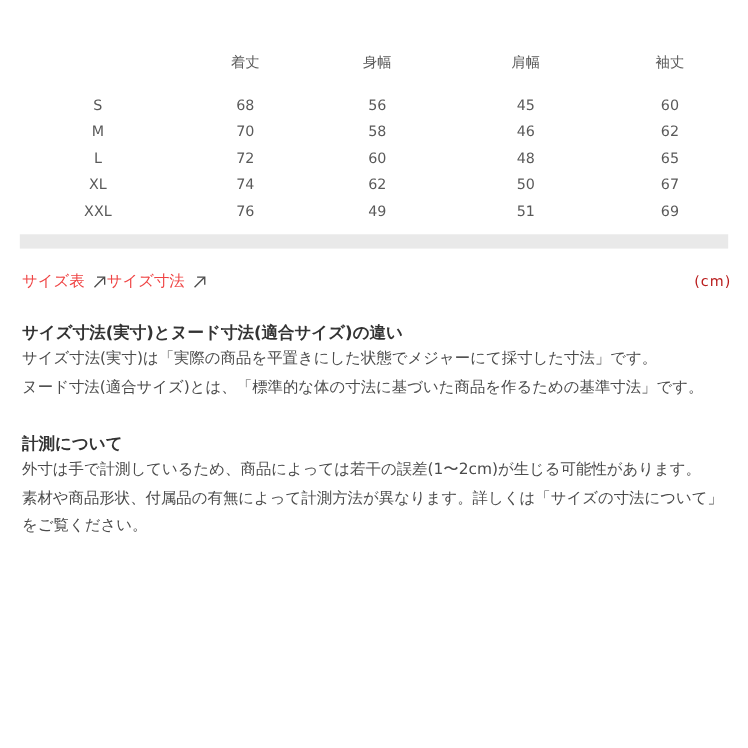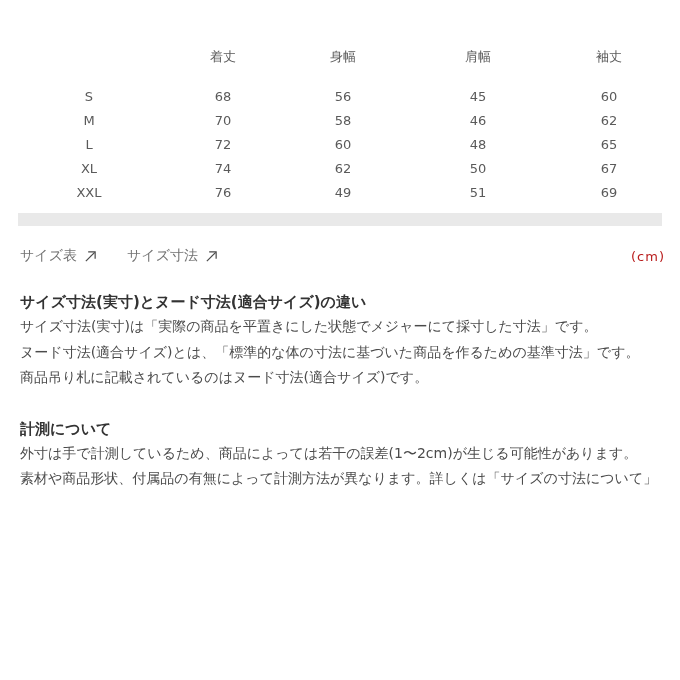--- a/index.html
+++ b/index.html
@@ -49,25 +49,25 @@
     left: 20px;
     right: 15px;
     height: 22px;
     display: flex;
     align-items: center;
   }
   .link {
     display: inline-flex;
     align-items: center;
     font-size: 14px;
-    color: #737373;
+    color: #ef4444;
     text-decoration: none;
     cursor: pointer;
   }
-  .link + .link { margin-left: 30px; }
+  .link + .link { }
   .link svg { margin-left: 7px; display: block; }
   .unit {
     margin-left: auto;
     font-size: 13px;
     color: #b91c1c;
     letter-spacing: 1px;
   }
 
   
   .content {
@@ -170,20 +170,19 @@
         <polyline points="4.5,2 12,2 12,9.5" fill="none"></polyline>
       </svg>
     </a>
     <span class="unit">(cm)</span>
   </div>
 
   <div class="content">
     <h2>サイズ寸法(実寸)とヌード寸法(適合サイズ)の違い</h2>
     <p>サイズ寸法(実寸)は「実際の商品を平置きにした状態でメジャーにて採寸した寸法」です。</p>
     <p>ヌード寸法(適合サイズ)とは、「標準的な体の寸法に基づいた商品を作るための基準寸法」です。</p>
-    <p>商品吊り札に記載されているのはヌード寸法(適合サイズ)です。</p>
 
     <h2 class="second">計測について</h2>
     <p>外寸は手で計測しているため、商品によっては若干の誤差(1〜2cm)が生じる可能性があります。</p>
     <p>素材や商品形状、付属品の有無によって計測方法が異なります。詳しくは「サイズの寸法について」をご覧ください。</p>
   </div>
 
 </div>
 
 </body></html>

